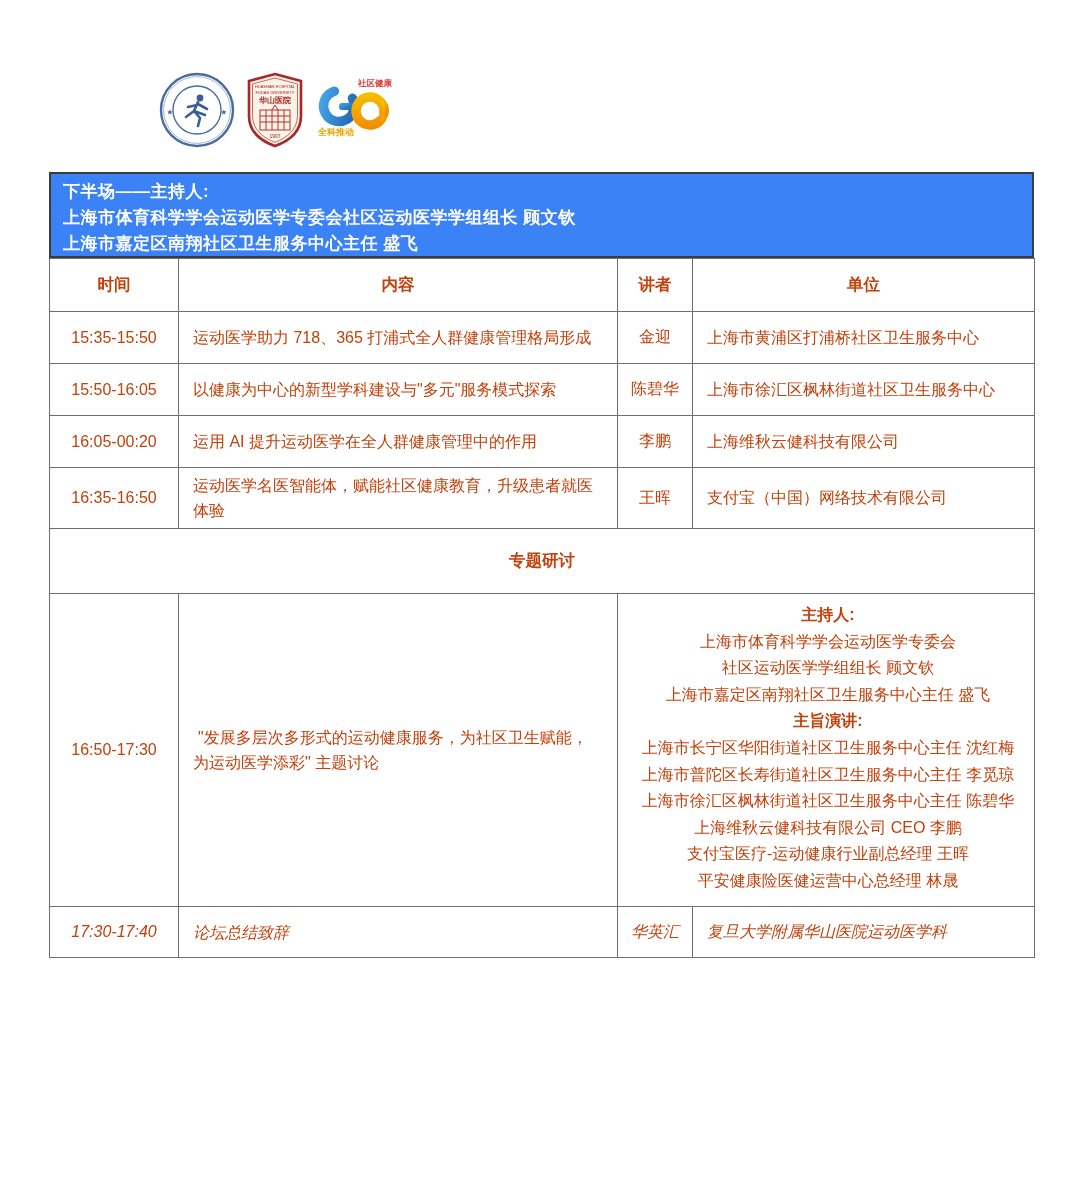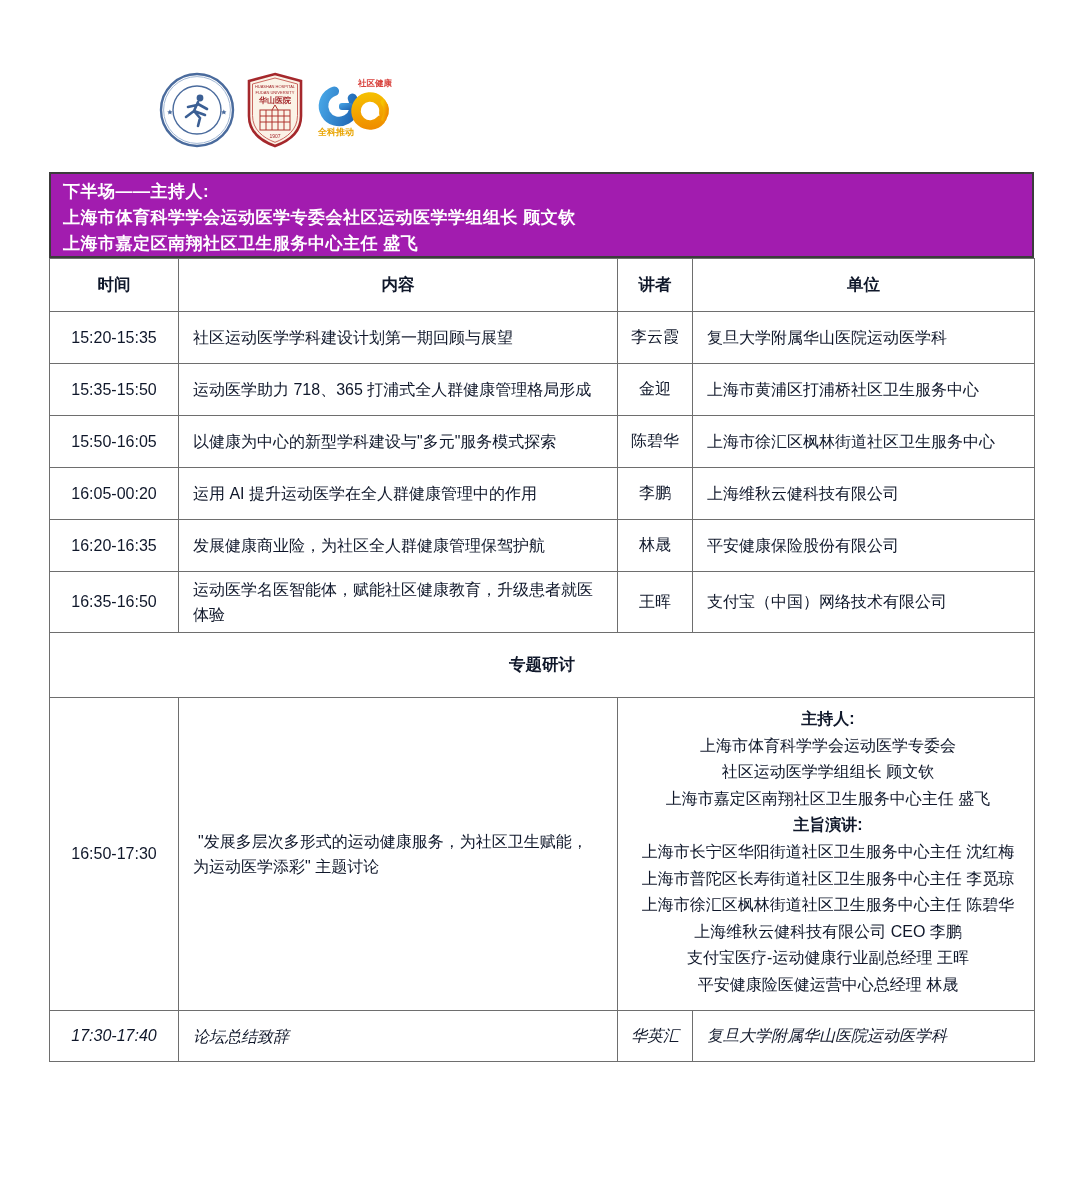--- a/index.html
+++ b/index.html
@@ -11,41 +11,41 @@
   }
   .page { position: absolute; inset: 0; background: #ffffff; }
 
   
   .logo-strip { position: absolute; left: 158px; top: 70px; height: 80px; display: flex; align-items: center; gap: 10px; }
   .logo { display: block; }
 
   
   .banner {
     position: absolute; left: 49px; top: 172px; width: 985px; height: 86px;
-    background: #a21caf; border: 2px solid #3c3c3c;
+    background: #3b82f6; border: 2px solid #3c3c3c;
     padding: 5px 12px 0 12px;
   }
   .banner .line {
     color: #ffffff; font-weight: bold; font-size: 17px; line-height: 26px;
     letter-spacing: 0.5px; white-space: nowrap;
   }
 
   
   table.agenda {
     position: absolute; left: 49px; top: 258px;
     border-collapse: collapse; table-layout: fixed;
     width: 985px; font-size: 16px;
   }
   .agenda col.c-time    { width: 129px; }
   .agenda col.c-content { width: 439px; }
   .agenda col.c-speaker { width: 75px;  }
   .agenda col.c-org     { width: 342px; }
   .agenda td, .agenda th {
     border: 1px solid #6e6e6e; vertical-align: middle;
-    overflow: hidden; color: #0f172a;
+    overflow: hidden; color: #c2410c;
   }
   .agenda th { font-weight: bold; font-size: 16.5px; text-align: center; }
   .row-header  { height: 53px; }
   .row-section { height: 52px; }
   .row-section td { text-align: center; font-weight: bold; font-size: 16.5px; }
   .row-talk    { height: 52px; }
   .row-tall    { height: 61px; }
   .row-section2{ height: 65px; }
   .row-panel   { height: 313px; }
   .row-closing { height: 51px; font-style: italic; }
@@ -136,48 +136,36 @@
     <tbody>
       <tr class="row-header">
         <th>时间</th>
         <th>内容</th>
         <th>讲者</th>
         <th>单位</th>
       </tr>
 
 
       <tr class="row-talk">
-        <td class="cell-time">15:20-15:35</td>
-        <td class="cell-content">社区运动医学学科建设计划第一期回顾与展望</td>
-        <td class="cell-speaker">李云霞</td>
-        <td class="cell-org">复旦大学附属华山医院运动医学科</td>
-      </tr>
-      <tr class="row-talk">
         <td class="cell-time">15:35-15:50</td>
         <td class="cell-content">运动医学助力 718、365 打浦式全人群健康管理格局形成</td>
         <td class="cell-speaker">金迎</td>
         <td class="cell-org">上海市黄浦区打浦桥社区卫生服务中心</td>
       </tr>
       <tr class="row-talk">
         <td class="cell-time">15:50-16:05</td>
         <td class="cell-content">以健康为中心的新型学科建设与"多元"服务模式探索</td>
         <td class="cell-speaker">陈碧华</td>
         <td class="cell-org">上海市徐汇区枫林街道社区卫生服务中心</td>
       </tr>
       <tr class="row-talk">
         <td class="cell-time">16:05-00:20</td>
         <td class="cell-content">运用 AI 提升运动医学在全人群健康管理中的作用</td>
         <td class="cell-speaker">李鹏</td>
         <td class="cell-org">上海维秋云健科技有限公司</td>
-      </tr>
-      <tr class="row-talk">
-        <td class="cell-time">16:20-16:35</td>
-        <td class="cell-content">发展健康商业险，为社区全人群健康管理保驾护航</td>
-        <td class="cell-speaker">林晟</td>
-        <td class="cell-org">平安健康保险股份有限公司</td>
       </tr>
       <tr class="row-tall">
         <td class="cell-time">16:35-16:50</td>
         <td class="cell-content">运动医学名医智能体，赋能社区健康教育，升级患者就医体验</td>
         <td class="cell-speaker">王晖</td>
         <td class="cell-org">支付宝（中国）网络技术有限公司</td>
       </tr>
 
       <tr class="row-section2 row-section">
         <td colspan="4">专题研讨</td>

